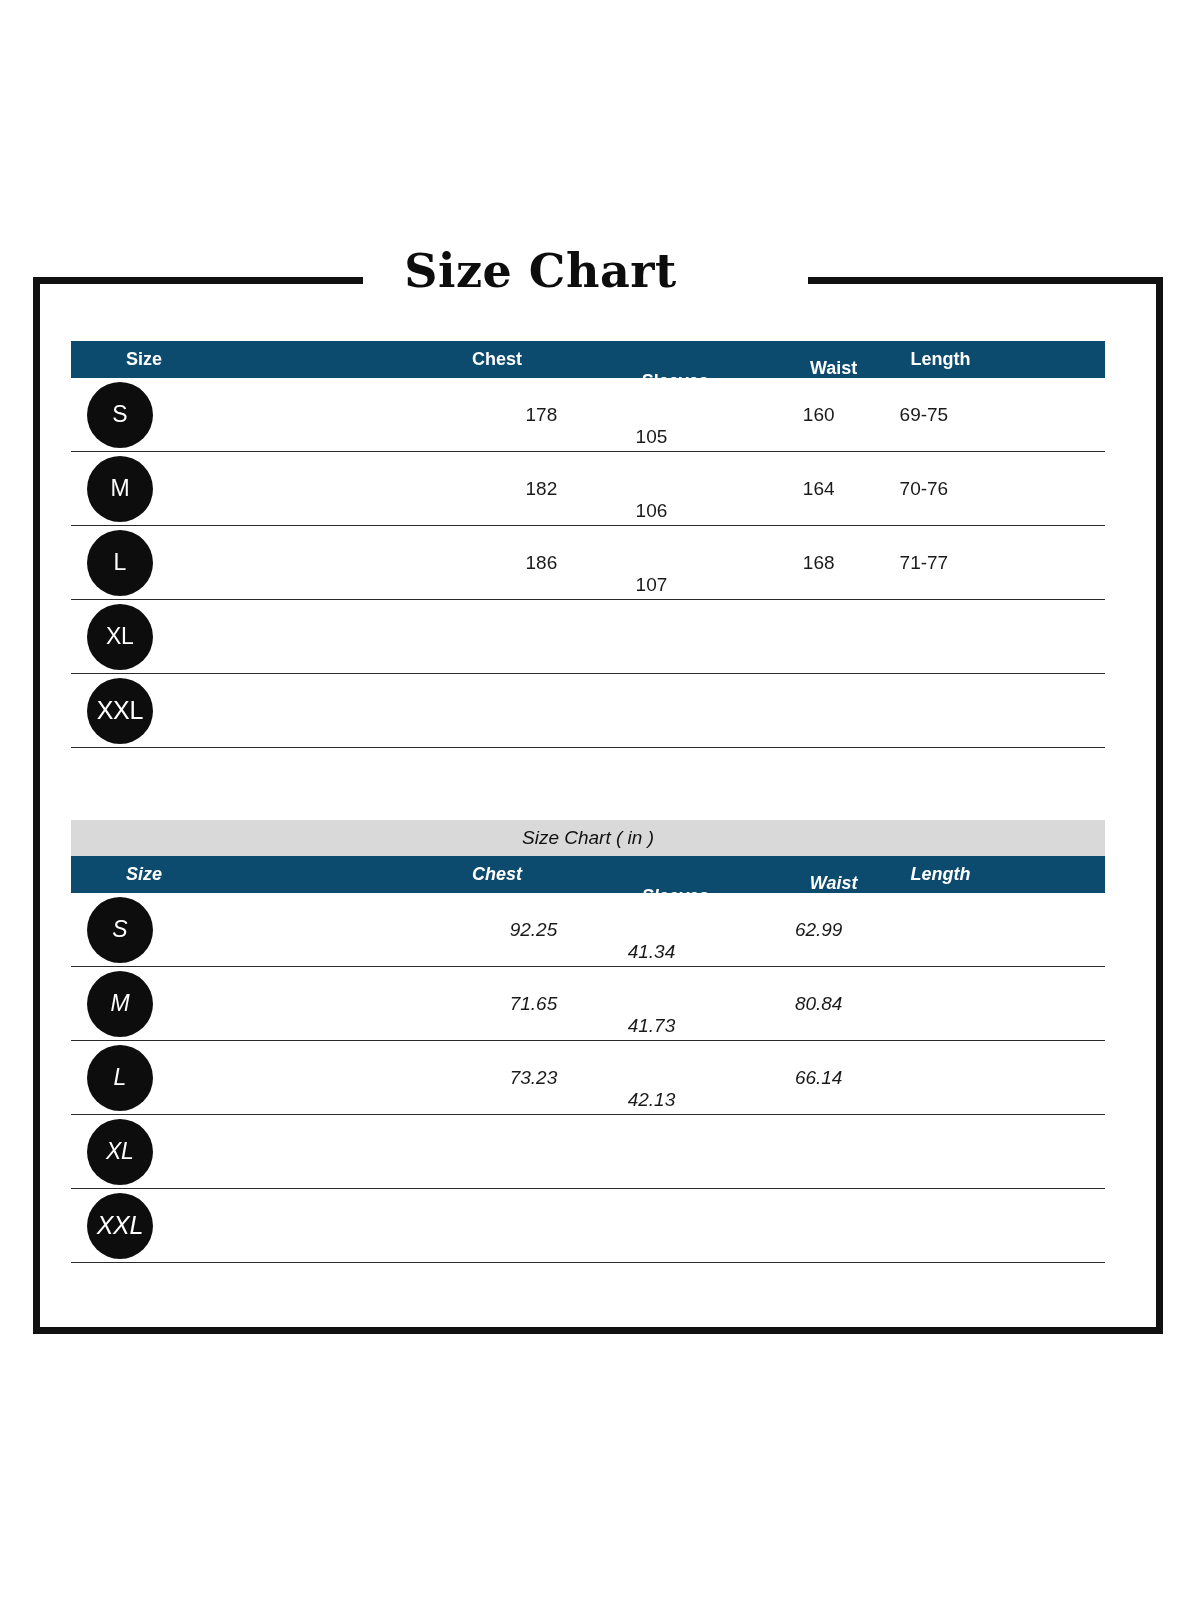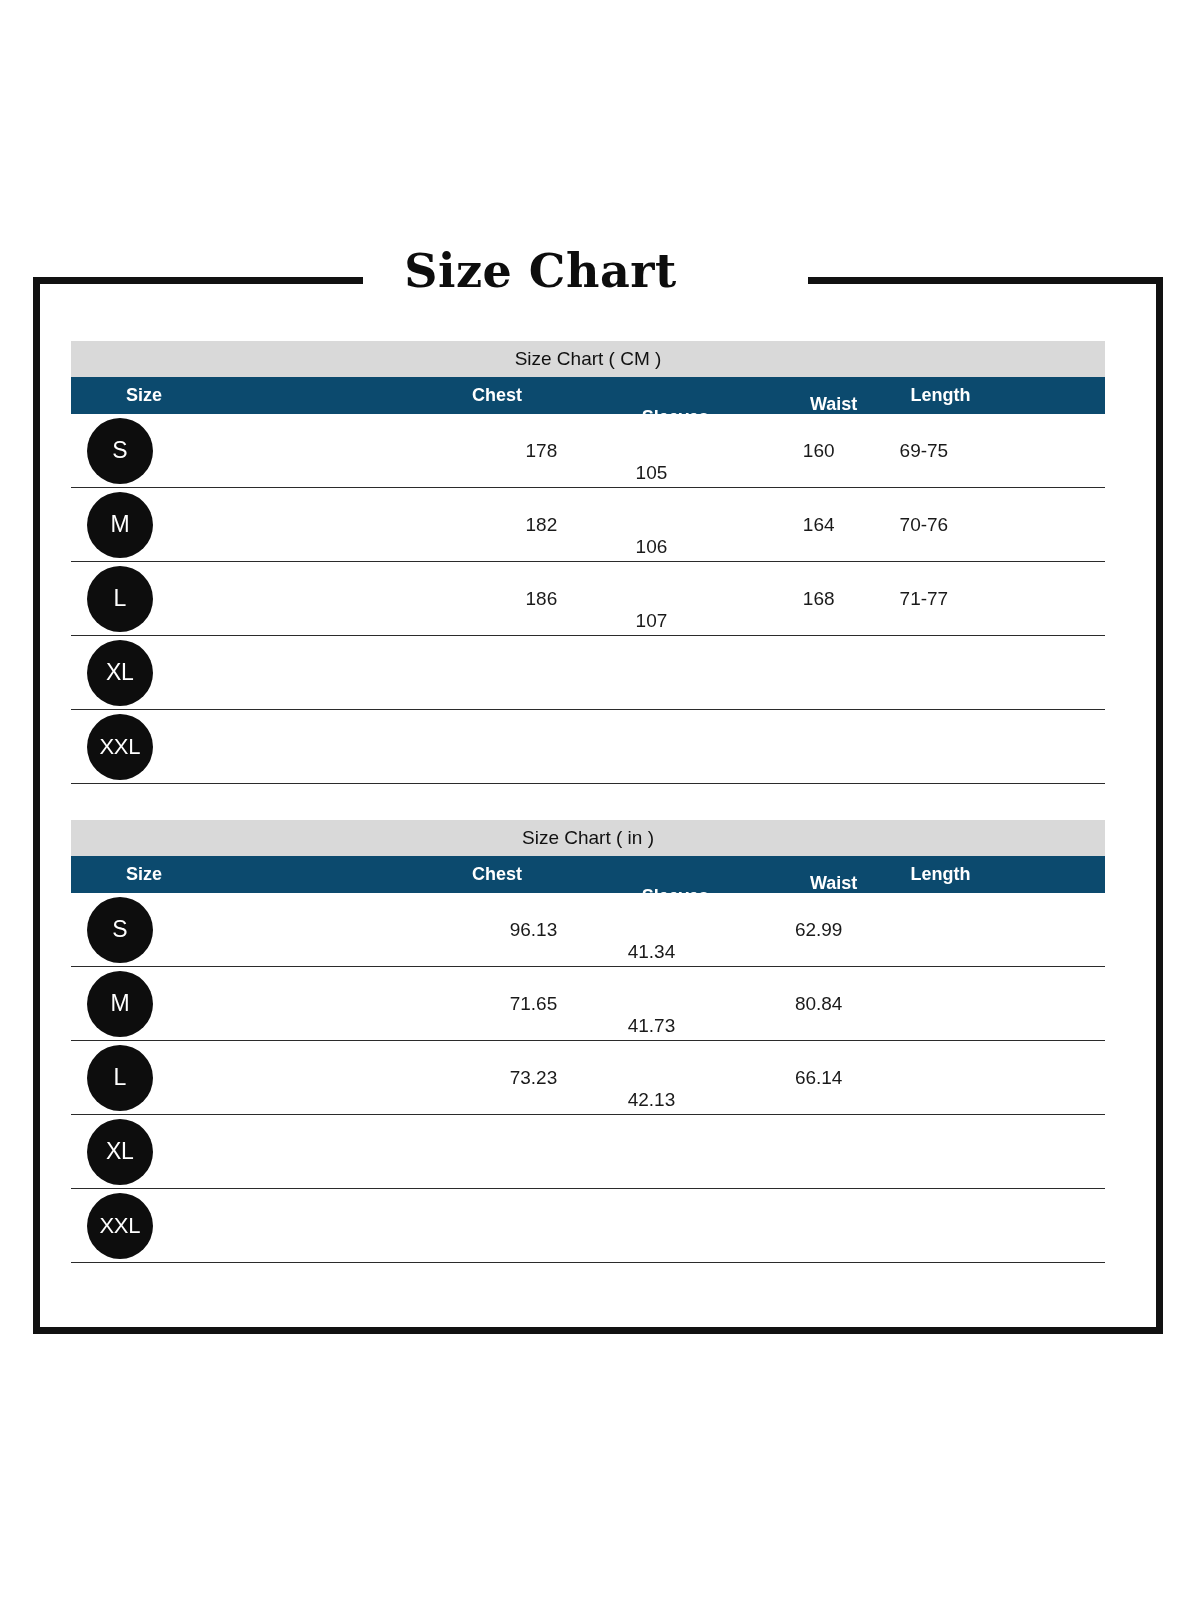--- a/index.html
+++ b/index.html
@@ -79,21 +79,21 @@
     background: #111111;
   }
 
   
   .table-block {
     position: absolute;
     left: 71px;
     width: 1034px;
   }
   #cm-block { top: 341px; }
-  #in-block { top: 820px; }
+  #in-block { top: 820px; font-style: italic; }
 
   .band-title {
     background: #d9d9d9;
     height: 36px;
     display: flex;
     align-items: center;
     justify-content: center;
     font-size: 19px;
     color: #111111;
   }
@@ -137,37 +137,36 @@
     border-radius: 50%;
     background: #0d0d0d;
     color: #ffffff;
     display: flex;
     align-items: center;
     justify-content: center;
     font-size: 23px;
     margin-right: 200px;
     letter-spacing: -0.3px;
   }
-  .badge.small-txt { font-size: 22px; }
+  .badge.small-txt { font-size: 25px; }
 </style>
 </head>
 <body>
 
 <div class="title-row">
   <div class="title-text">Size Chart</div>
 </div>
 
 <div class="frame-left-seg"></div>
 <div class="frame-right-seg"></div>
 <div class="frame-left-bar"></div>
 <div class="frame-right-bar"></div>
 <div class="frame-bottom-bar"></div>
 
 <div class="table-block" id="cm-block">
-  <div class="band-title">Size Chart ( CM )</div>
 
   <div class="head-row">
     <div class="c-size">Size</div>
     <div class="c-chest">Chest</div>
     <div class="c-sleeve">Sleeves</div>
     <div class="c-waist">Waist</div>
     <div class="c-length">Length</div>
   </div>
 
   <div class="row first">
@@ -229,21 +228,21 @@
     <div class="c-chest">Chest</div>
     <div class="c-sleeve">Sleeves</div>
     <div class="c-waist">Waist</div>
     <div class="c-length">Length</div>
   </div>
 
   <div class="row first">
     <div class="c-size">
       <span class="badge">S</span>
     </div>
-    <div class="c-chest">96.13</div>
+    <div class="c-chest">92.25</div>
     <div class="c-sleeve">41.34</div>
     <div class="c-waist">62.99</div>
     <div class="c-length"></div>
   </div>
 
   <div class="row">
     <div class="c-size">
       <span class="badge">M</span>
     </div>
     <div class="c-chest">71.65</div>

